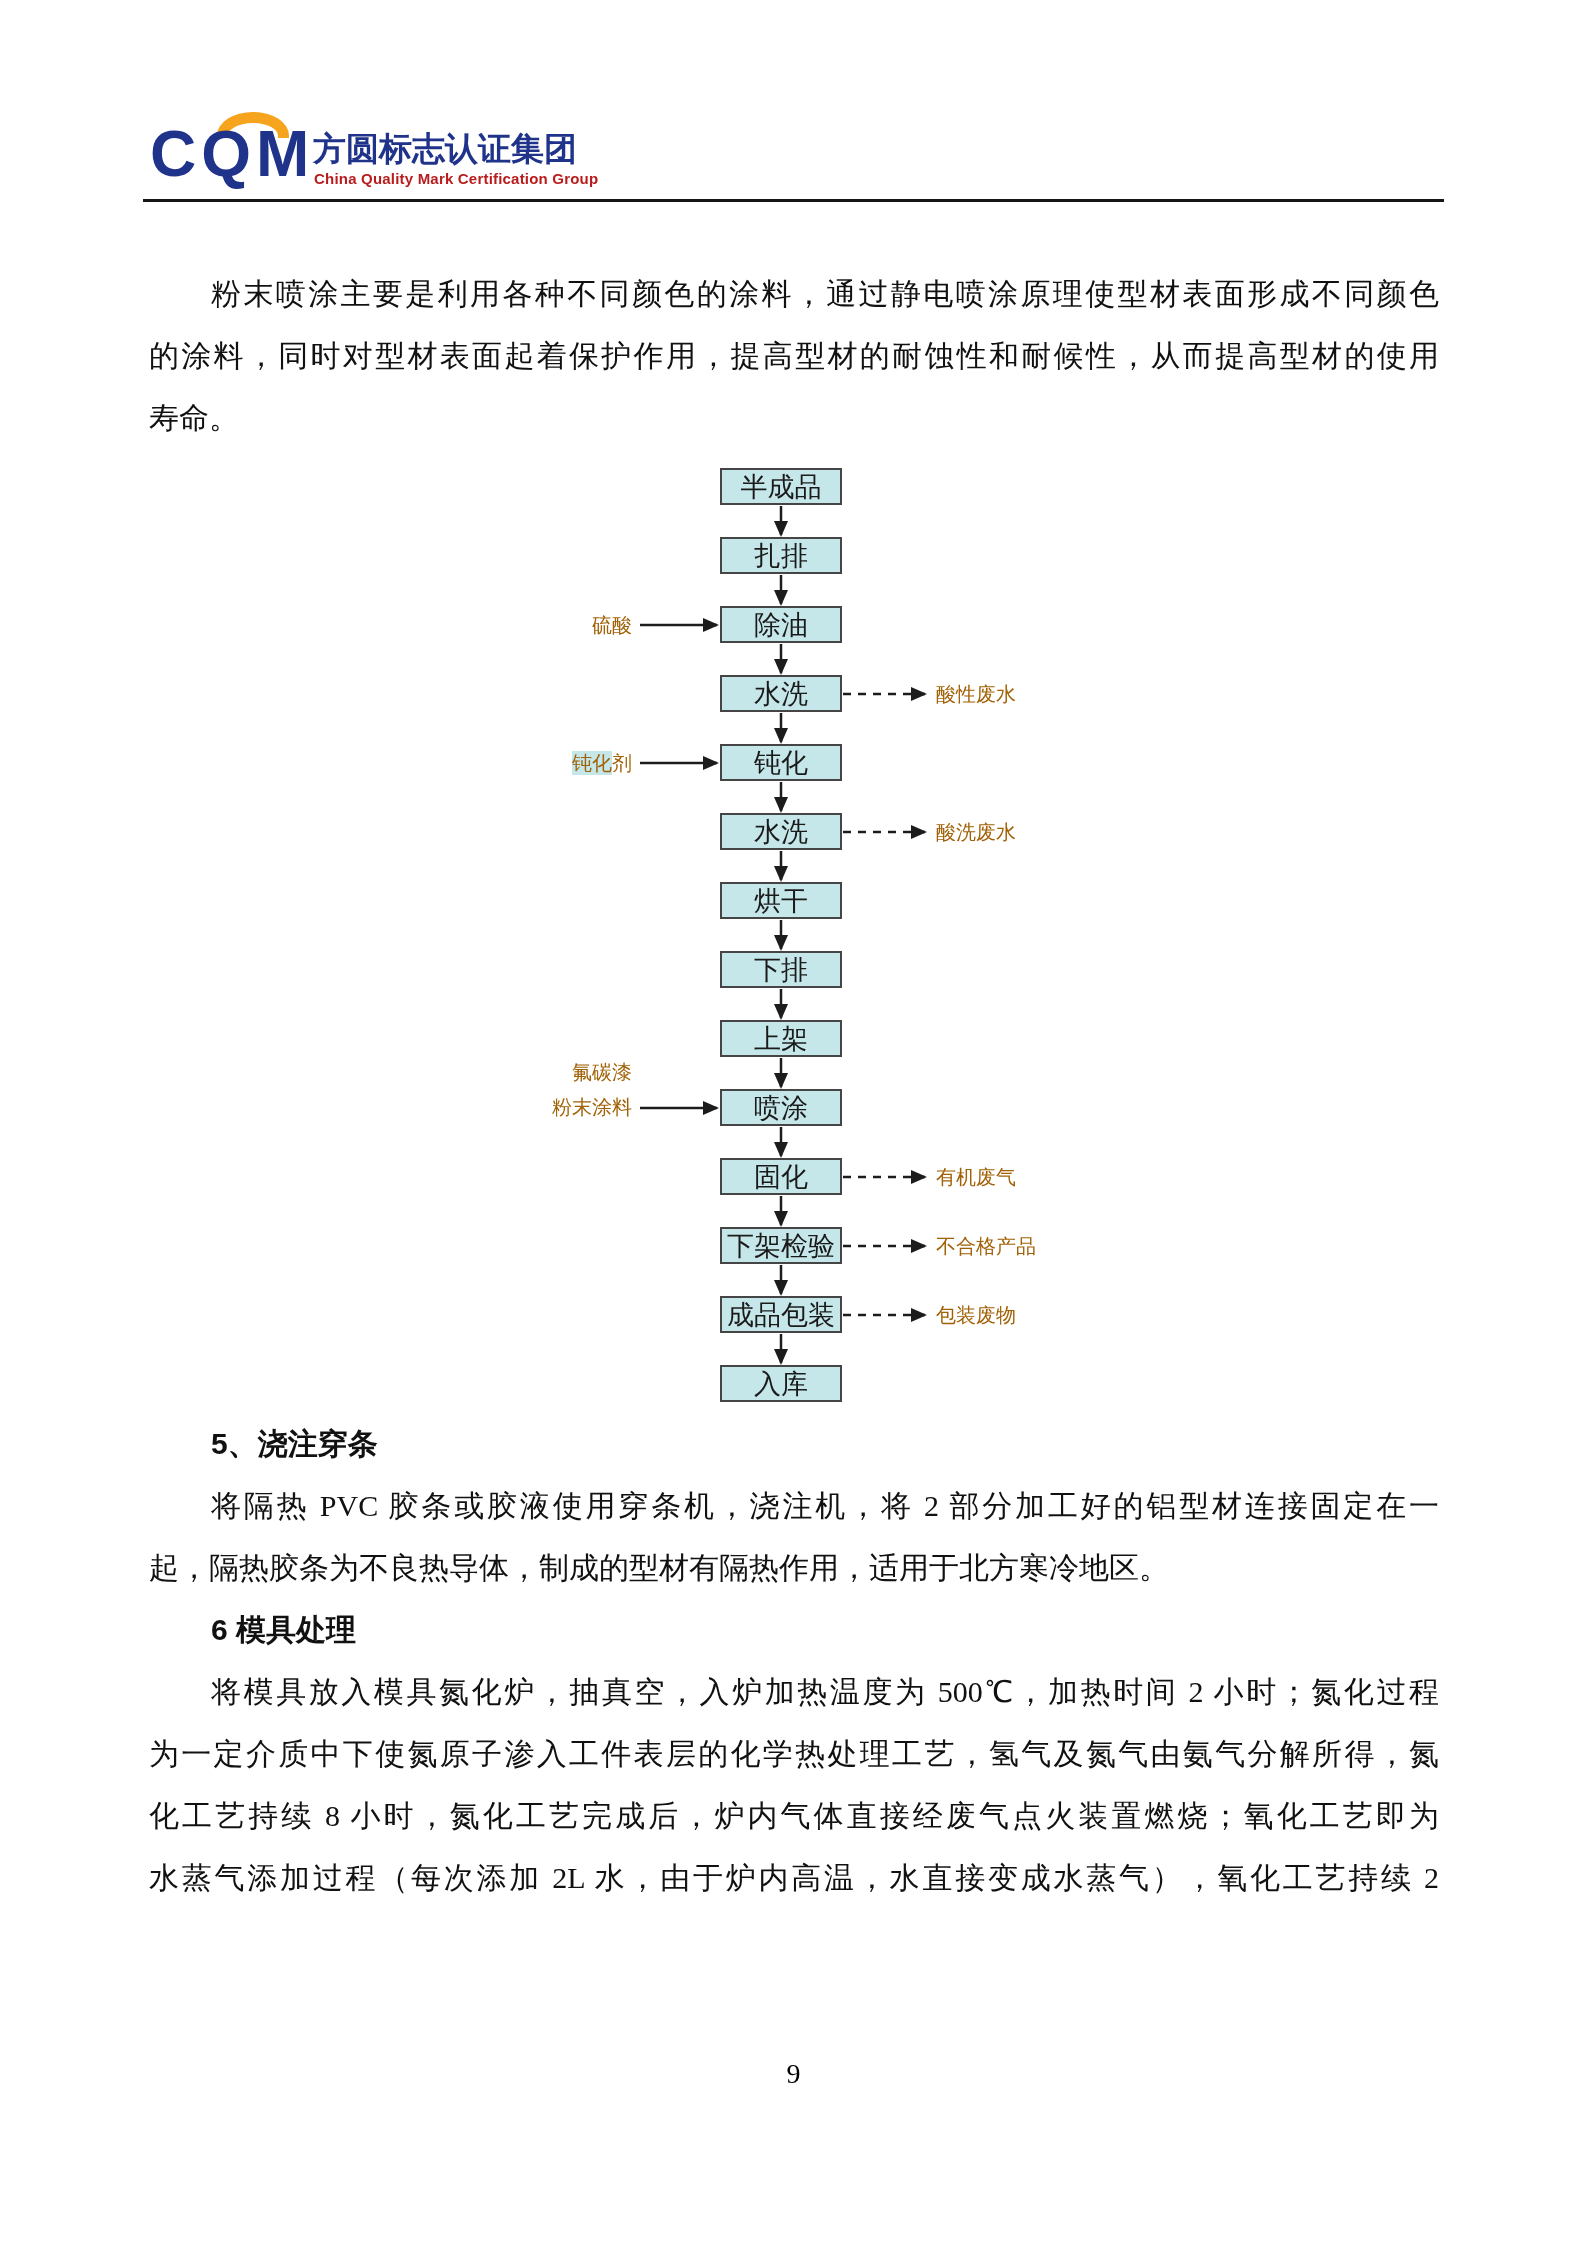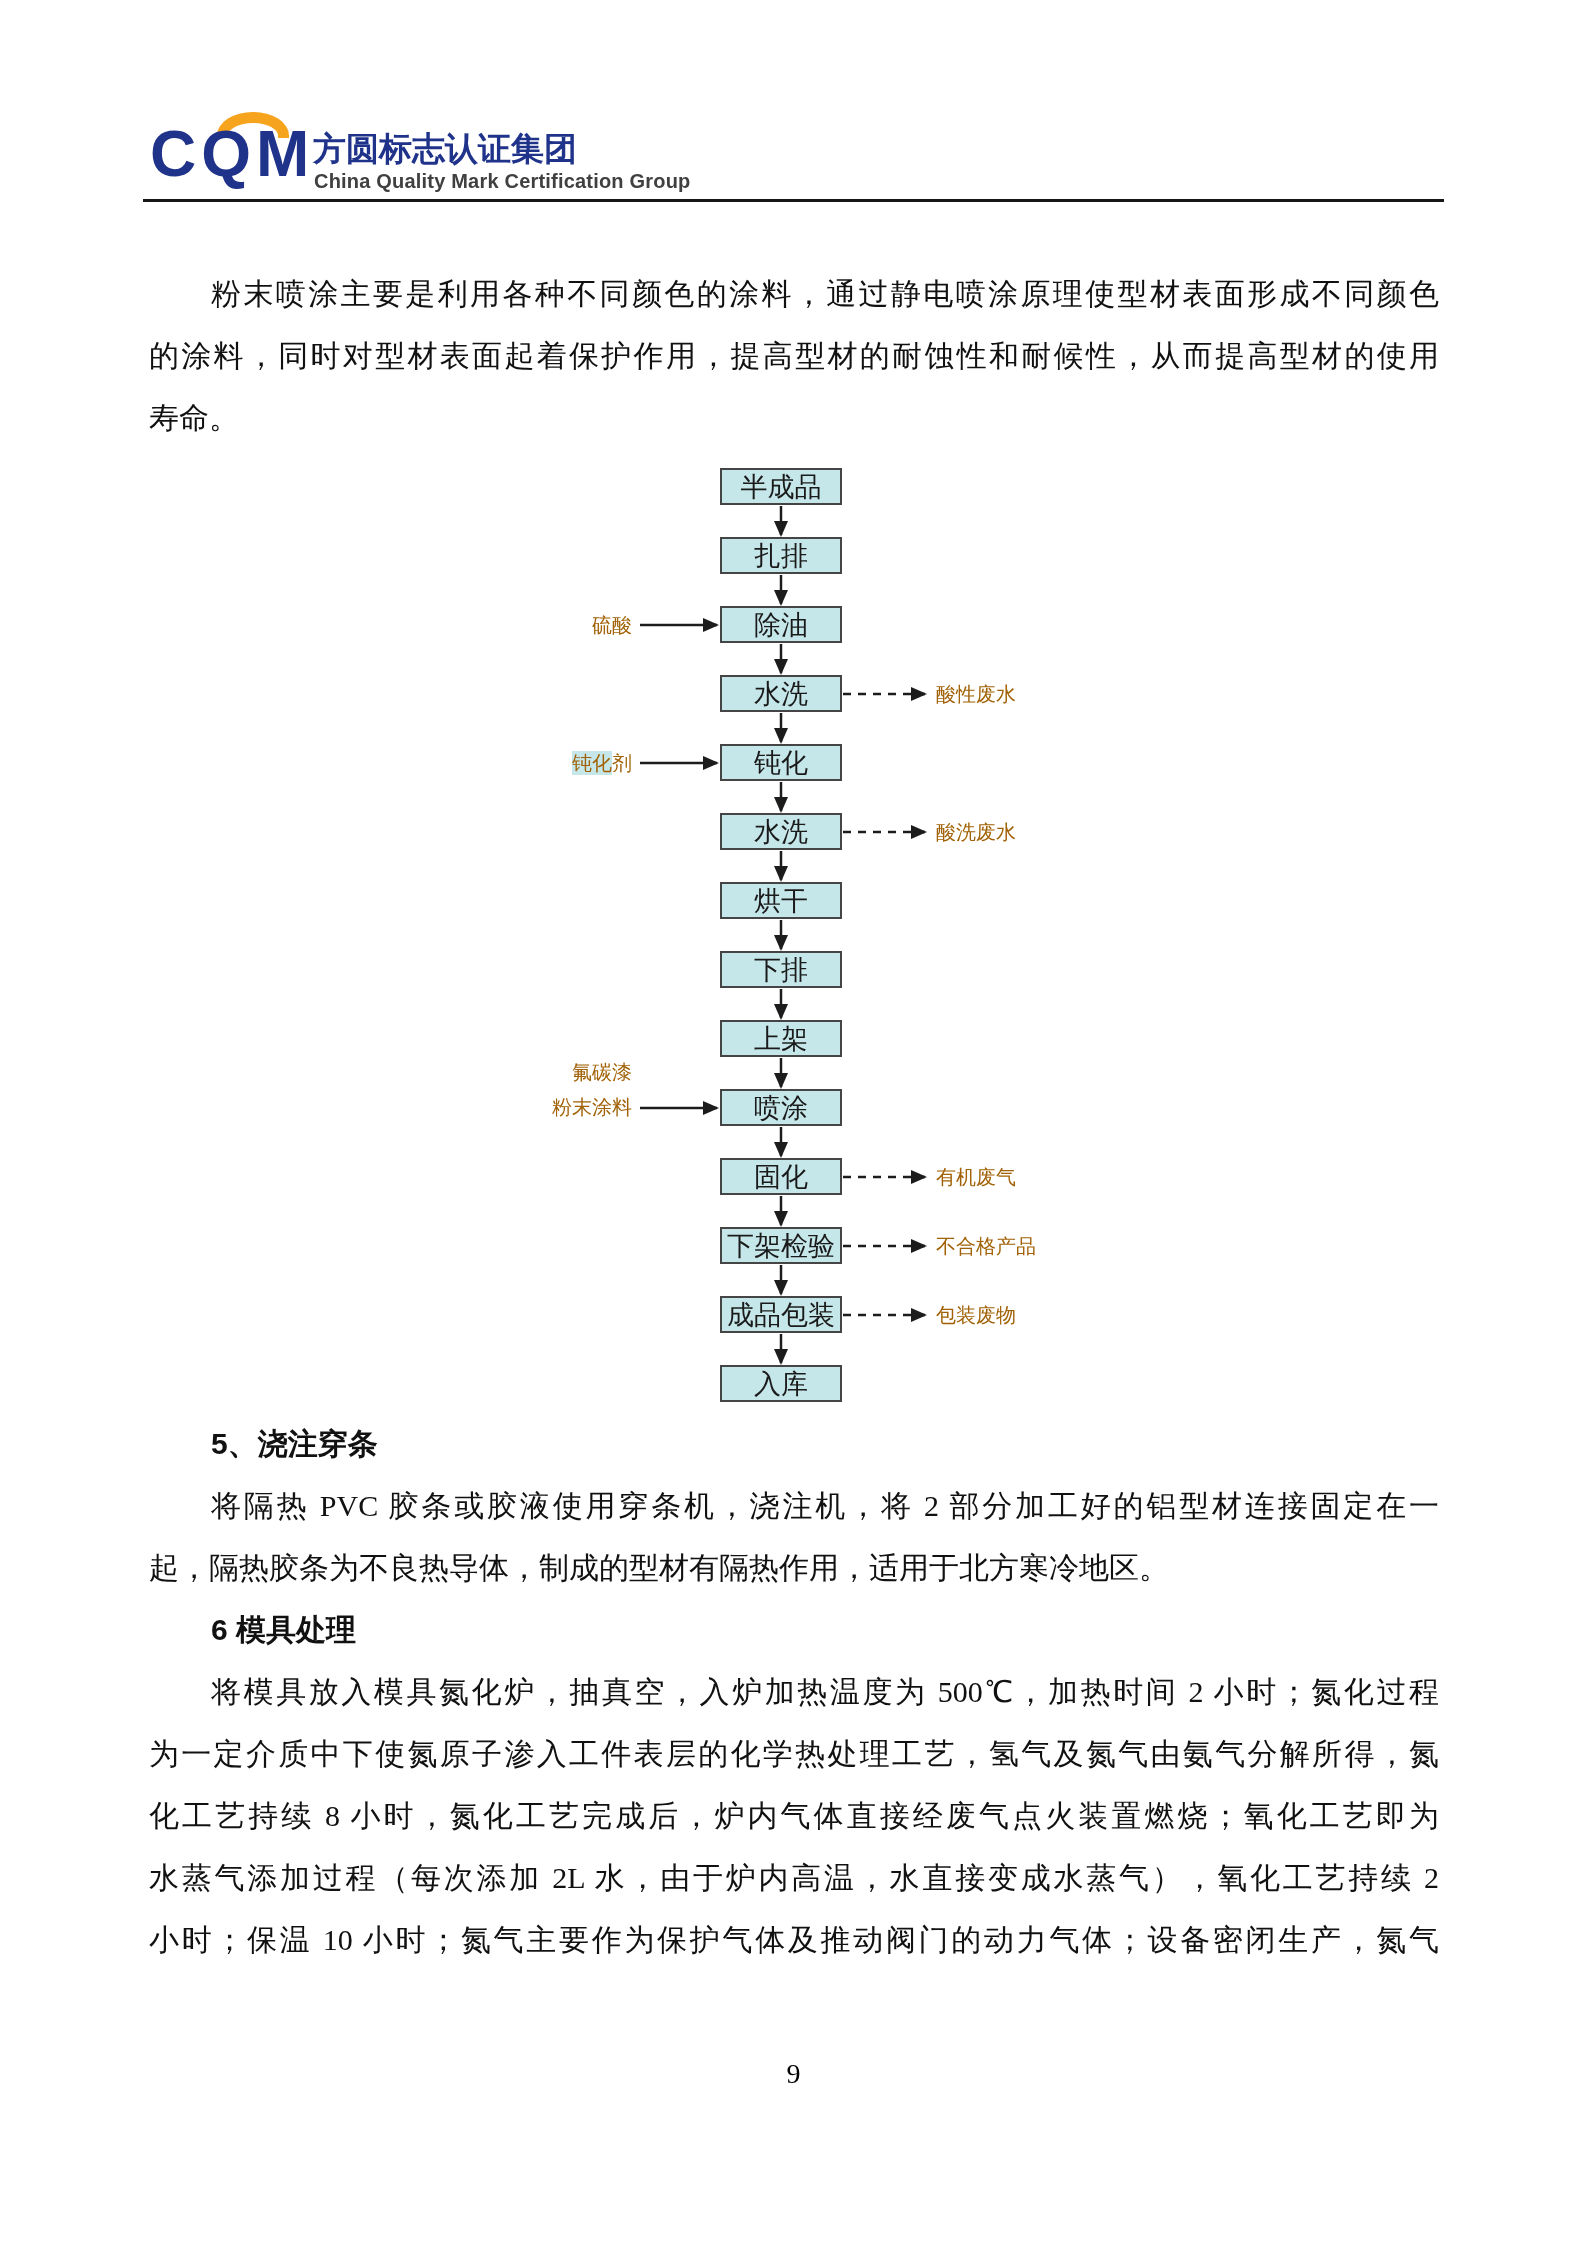--- a/index.html
+++ b/index.html
@@ -26,21 +26,21 @@
     box-sizing:border-box;
   }
   .logo-cn{
     position:absolute;left:313px;top:130px;
     font-family:"Liberation Sans", sans-serif;
     font-weight:700;font-size:33px;line-height:38px;color:#20338b;
   }
   .logo-en{
     position:absolute;left:314px;top:170px;
     font-family:"Liberation Sans", sans-serif;
-    font-weight:700;font-size:20px;letter-spacing:0.2px;color:#404040;
+    font-weight:700;font-size:15px;letter-spacing:0.2px;color:#b91c1c;
   }
   .report-title{
     position:absolute;left:600px;top:160px;width:841px;
     text-align:right;font-size:28px;line-height:34px;color:#000;
   }
   .header-rule{
     position:absolute;left:143px;top:199px;width:1301px;height:3px;
     background:#161616;
   }
   
@@ -158,17 +158,16 @@
 
   <div class="h-line" style="top:1424px">5、浇注穿条</div>
   <div class="t-line indent" style="top:1486px">将隔热 PVC 胶条或胶液使用穿条机，浇注机，将 2 部分加工好的铝型材连接固定在一</div>
   <div class="t-line last" style="top:1548px">起，隔热胶条为不良热导体，制成的型材有隔热作用，适用于北方寒冷地区。</div>
 
   <div class="h-line" style="top:1610px">6 模具处理</div>
   <div class="t-line indent" style="top:1672px">将模具放入模具氮化炉，抽真空，入炉加热温度为 500℃，加热时间 2 小时；氮化过程</div>
   <div class="t-line" style="top:1734px">为一定介质中下使氮原子渗入工件表层的化学热处理工艺，氢气及氮气由氨气分解所得，氮</div>
   <div class="t-line" style="top:1796px">化工艺持续 8 小时，氮化工艺完成后，炉内气体直接经废气点火装置燃烧；氧化工艺即为</div>
   <div class="t-line" style="top:1858px">水蒸气添加过程（每次添加 2L 水，由于炉内高温，水直接变成水蒸气），氧化工艺持续 2</div>
-  <div class="t-line" style="top:1920px">小时；保温 10 小时；氮气主要作为保护气体及推动阀门的动力气体；设备密闭生产，氮气</div>
 
   <div class="page-number">9</div>
 
 </div>
 
 </body></html>

